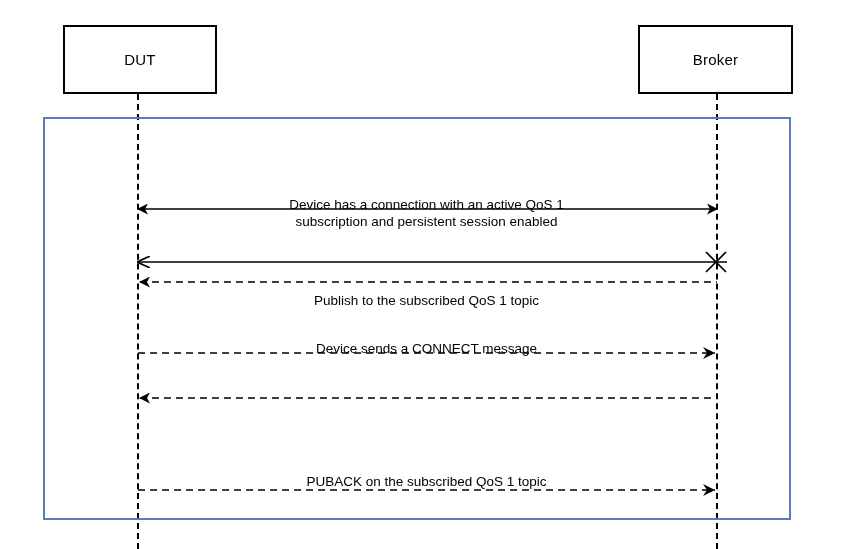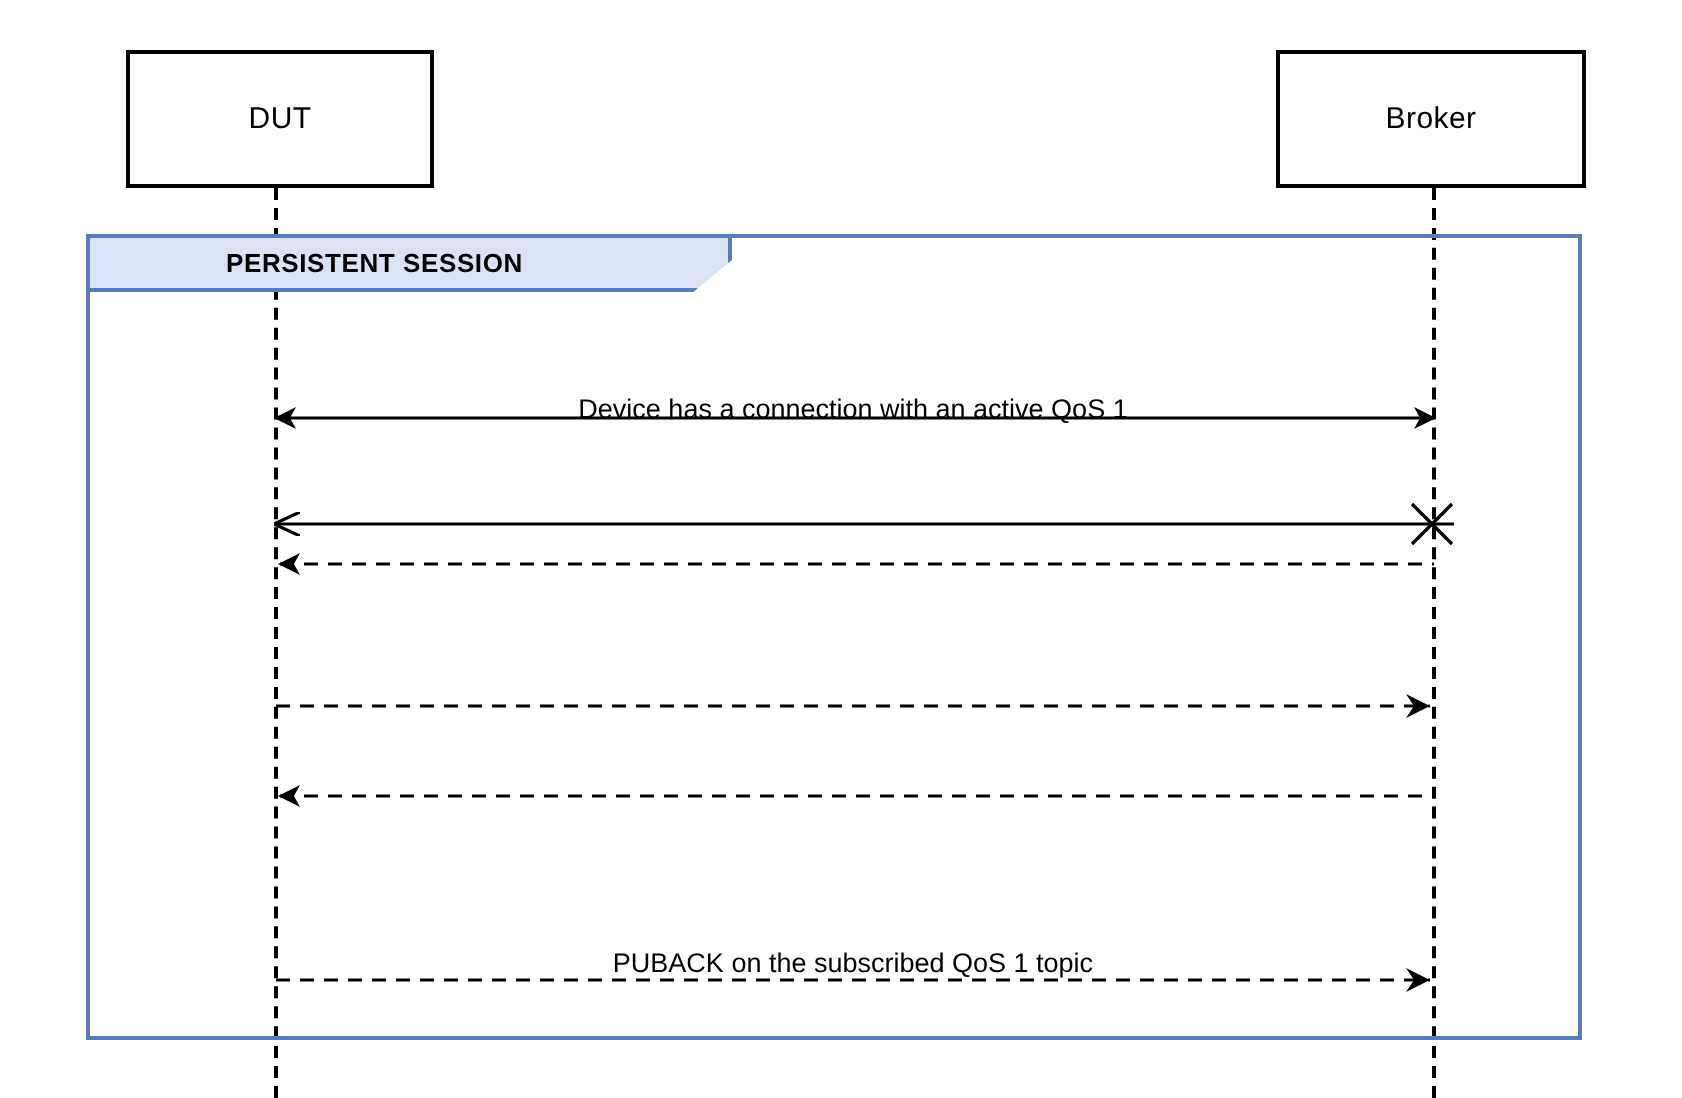--- a/index.html
+++ b/index.html
@@ -50,26 +50,24 @@
 
   <div class="lifeline-box" style="left:63px;top:25px;width:154px;height:69px;">
     <span>DUT</span>
   </div>
 
   <div class="lifeline" style="left:137px;top:94px;height:455px;"></div>
   <div class="lifeline" style="left:716px;top:94px;height:455px;"></div>
 
   <div class="fragment" style="left:43px;top:117px;width:748px;height:403px;"></div>
 
-  <div class="fragment-header" style="left:43px;top:117px;width:323px;height:29px;">
-    <span>PERSISTENT SESSION</span>
-  </div>
 
   <div class="msg-label two-line" style="left:137px;top:172px;width:579px;margin-top:24px;">
     <div>Device has a connection with an active QoS 1</div>
+    <div>subscription and persistent session enabled</div>
   </div>
   <svg class="arrow-svg" style="left:130px;top:201px;" width="595" height="18" viewBox="0 0 595 18">
     <defs>
       <marker id="ah-r" markerWidth="11" markerHeight="11" refX="10" refY="5.5" orient="auto" markerUnits="userSpaceOnUse">
         <path d="M0,0 L11,5.5 L0,11 L3,5.5 Z" fill="#000"></path>
       </marker>
       <marker id="ah-l" markerWidth="11" markerHeight="11" refX="1" refY="5.5" orient="auto" markerUnits="userSpaceOnUse">
         <path d="M11,0 L0,5.5 L11,11 L8,5.5 Z" fill="#000"></path>
       </marker>
       <marker id="ah-r-open" markerWidth="13" markerHeight="12" refX="12" refY="6" orient="auto" markerUnits="userSpaceOnUse">
@@ -86,21 +84,27 @@
     <line x1="8" y1="8" x2="597" y2="8" stroke="#000" stroke-width="1.4" marker-start="url(#ah-l-thin)"></line>
   </svg>
   <svg class="arrow-svg" style="left:703px;top:249px;" width="26" height="26" viewBox="0 0 26 26">
     <line x1="3" y1="3" x2="23" y2="23" stroke="#000" stroke-width="1.7"></line>
     <line x1="23" y1="3" x2="3" y2="23" stroke="#000" stroke-width="1.7"></line>
   </svg>
 
   <svg class="arrow-svg" style="left:130px;top:274px;" width="595" height="18" viewBox="0 0 595 18">
     <line x1="10" y1="8" x2="587" y2="8" stroke="#000" stroke-width="1.6" stroke-dasharray="7,5" marker-start="url(#ah-l)"></line>
   </svg>
+  <div class="msg-label" style="left:137px;top:292px;width:579px;">
+    <span>Publish to the subscribed QoS 1 topic</span>
+  </div>
 
+  <div class="msg-label" style="left:137px;top:340px;width:579px;">
+    <span>Device sends a CONNECT message</span>
+  </div>
   <svg class="arrow-svg" style="left:130px;top:345px;" width="595" height="18" viewBox="0 0 595 18">
     <line x1="8" y1="8" x2="585" y2="8" stroke="#000" stroke-width="1.6" stroke-dasharray="7,5" marker-end="url(#ah-r-open)"></line>
   </svg>
 
   <svg class="arrow-svg" style="left:130px;top:390px;" width="595" height="18" viewBox="0 0 595 18">
     <line x1="10" y1="8" x2="587" y2="8" stroke="#000" stroke-width="1.6" stroke-dasharray="7,5" marker-start="url(#ah-l)"></line>
   </svg>
 
   <div class="msg-label" style="left:137px;top:473px;width:579px;">
     <span>PUBACK on the subscribed QoS 1 topic</span>

